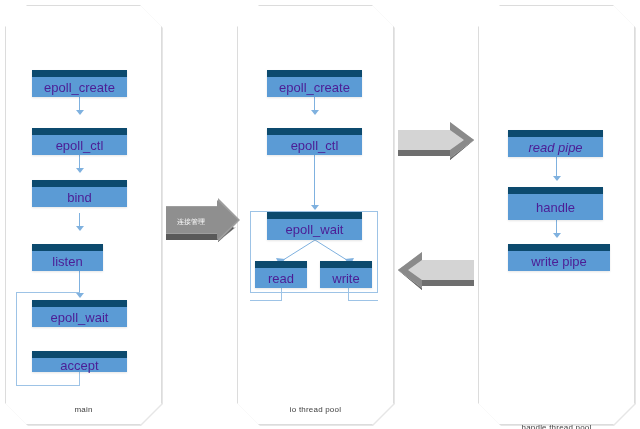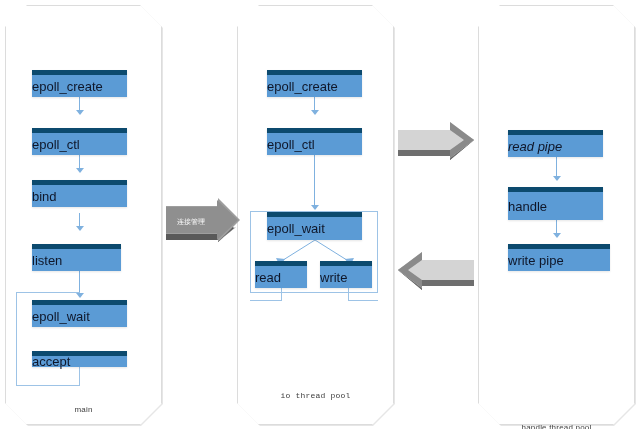--- a/index.html
+++ b/index.html
@@ -38,25 +38,25 @@
     text-align:center;
     font-size:8px;
     color:#404040;
     letter-spacing:.2px;
   }
 
   
   .node{
     position:absolute;
     background:#5B9BD5;
-    border-top:5px solid #0c4a6e;
+    border-top:7px solid #0c4a6e;
     box-sizing:border-box;
-    color:#0f172a;
+    color:#4c1d95;
     font-size:13px;
-    display:flex;align-items:center;justify-content:flex-start;
+    display:flex;align-items:center;justify-content:center;
     box-shadow:0 1px 2px rgba(0,0,0,.10);
     white-space:nowrap;
   }
 
   
   .vline{position:absolute;width:1px;background:#7fb1df;}
   .hline{position:absolute;height:1px;background:#7fb1df;}
   .arrowhead{
     position:absolute;width:0;height:0;
     border-left:4px solid transparent;
@@ -114,27 +114,27 @@
 
   <div class="node" style="left:32px;top:70px;width:95px;height:27px;">
     <span>epoll_create</span>
   </div>
   <div class="node" style="left:32px;top:128px;width:95px;height:27px;">
     <span>epoll_ctl</span>
   </div>
   <div class="node" style="left:32px;top:180px;width:95px;height:27px;">
     <span>bind</span>
   </div>
-  <div class="node" style="left:32px;top:244px;width:89px;height:27px;">
+  <div class="node" style="left:32px;top:244px;width:71px;height:27px;">
     <span>listen</span>
   </div>
   <div class="node" style="left:32px;top:300px;width:95px;height:27px;">
     <span>epoll_wait</span>
   </div>
-  <div class="node" style="left:32px;top:351px;width:95px;height:16px;">
+  <div class="node" style="left:32px;top:351px;width:95px;height:21px;">
     <span>accept</span>
   </div>
 
   <div class="panel-label" style="left:5px;top:405px;width:157px;">main</div>
 
   <div class="panel-bg" style="left:238px;top:6px;width:157px;height:420px;"></div>
   <div class="panel" style="left:237px;top:5px;width:157px;height:420px;">
     <div class="panel-inner"></div>
   </div>
 
@@ -167,21 +167,21 @@
   <div class="node" style="left:267px;top:212px;width:95px;height:28px;">
     <span>epoll_wait</span>
   </div>
   <div class="node" style="left:255px;top:261px;width:52px;height:27px;">
     <span>read</span>
   </div>
   <div class="node" style="left:320px;top:261px;width:52px;height:27px;">
     <span>write</span>
   </div>
 
-  <div class="panel-label" style="left:237px;top:391px;width:157px;font-family:Liberation Mono, monospace;">io thread pool</div>
+  <div class="panel-label" style="left:237px;top:405px;width:157px;">io thread pool</div>
 
   <div class="panel-bg" style="left:479px;top:6px;width:157px;height:420px;"></div>
   <div class="panel" style="left:478px;top:5px;width:157px;height:420px;">
     <div class="panel-inner"></div>
   </div>
 
   <div class="vline" style="left:556px;top:157px;height:22px;"></div>
   <div class="arrowhead" style="left:553px;top:176px;"></div>
 
   <div class="vline" style="left:556px;top:214px;height:22px;"></div>

